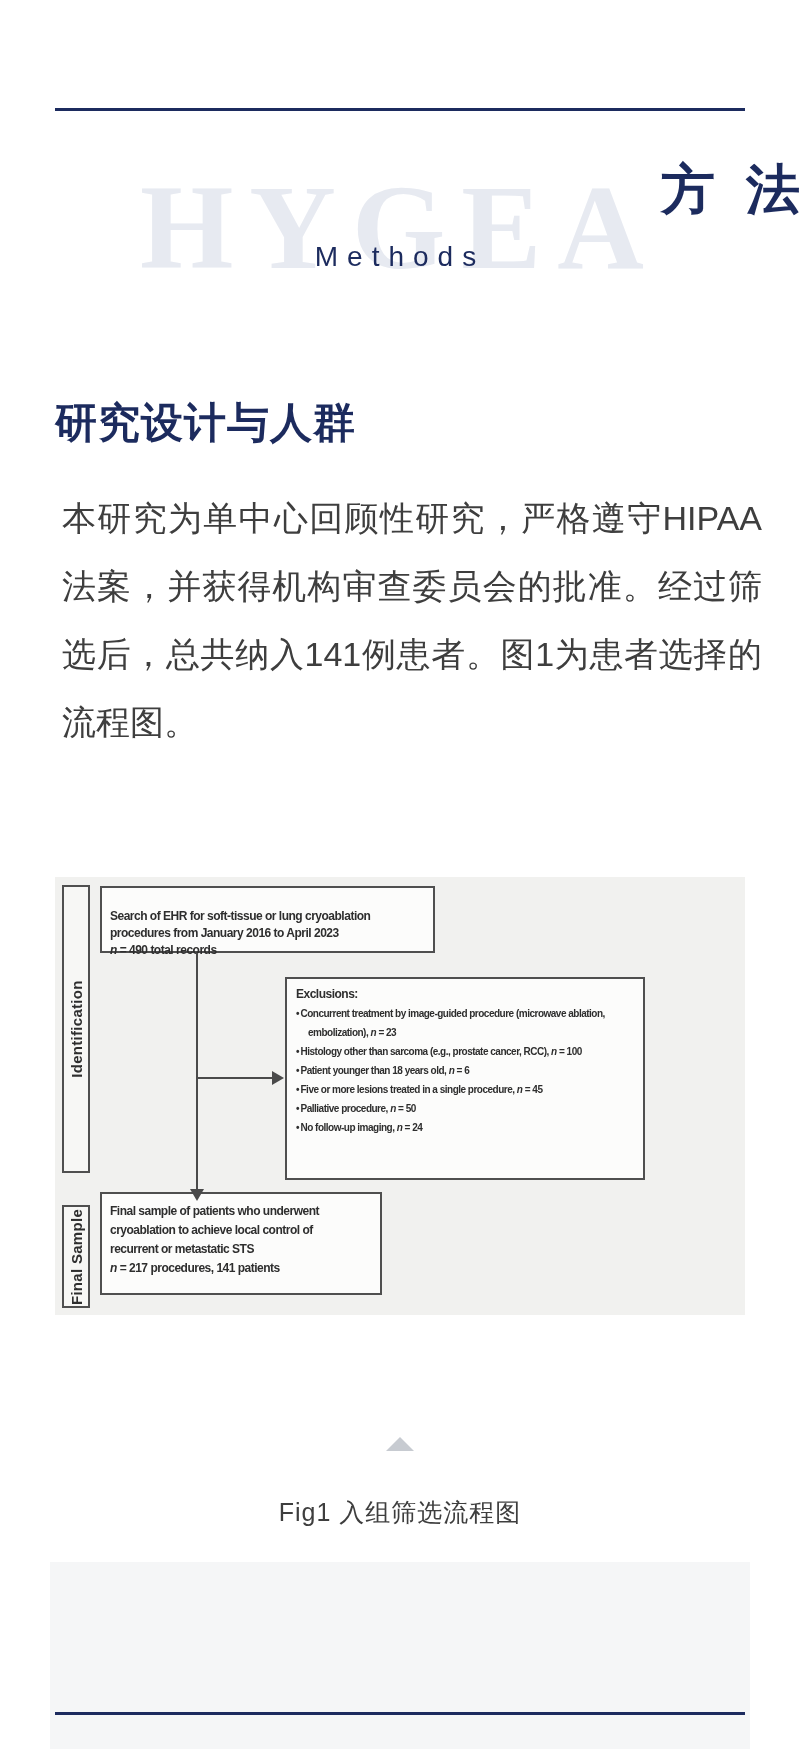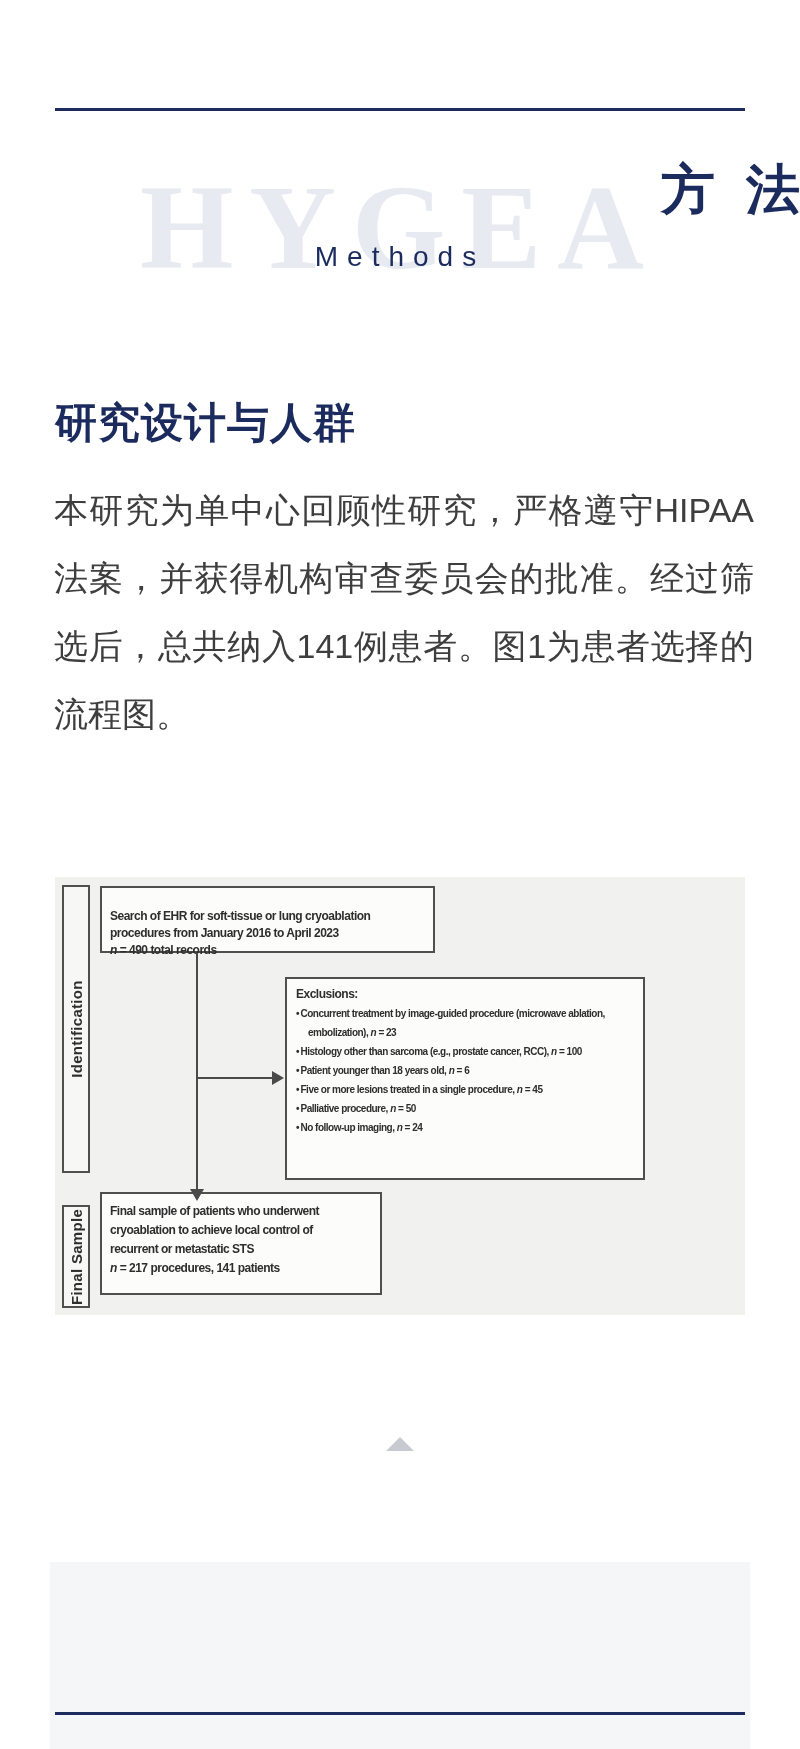--- a/index.html
+++ b/index.html
@@ -23,21 +23,21 @@
   }
   .title-en{
     position:absolute;left:0;top:243px;width:100%;text-align:center;
     font-size:28px;letter-spacing:9px;color:var(--accent,#1c2b5e);font-weight:400;line-height:1;
   }
   .heading{
     position:absolute;left:55px;top:400px;margin:0;
     font-size:42px;font-weight:bold;letter-spacing:1px;color:var(--accent,#1c2b5e);line-height:1.1;
   }
   .para{
-    position:absolute;left:50px;top:472px;width:700px;margin:4px;
+    position:absolute;left:50px;top:472px;width:700px;margin:12px;
     font-size:34px;line-height:68px;text-align:justify;color:var(--text,#3e3e3e);
   }
   
   .fig-panel{
     position:absolute;left:55px;top:877px;width:690px;height:438px;
     background:var(--figure-bg,#f1f1ef);
   }
   .flow-box,.stage-box{
     position:absolute;background:#fcfcfb;border:2px solid var(--figure-border,#4f4f4f);
     box-sizing:border-box;color:var(--figure-text,#2e2e2e);
@@ -141,17 +141,18 @@
         <div class="fline"><i>n</i> = 217 procedures, 141 patients</div>
       </div>
 
     <div class="conn v-line"></div>
     <div class="arrow arrow-down"></div>
     <div class="conn h-line"></div>
     <div class="arrow arrow-right"></div>
   </div>
 
   <div class="collapse-triangle"></div>
+  <div class="fig-caption">Fig1 入组筛选流程图</div>
 
   <div class="next-panel"></div>
   <div class="bottom-rule"></div>
 
 </div>
 
 </body></html>

